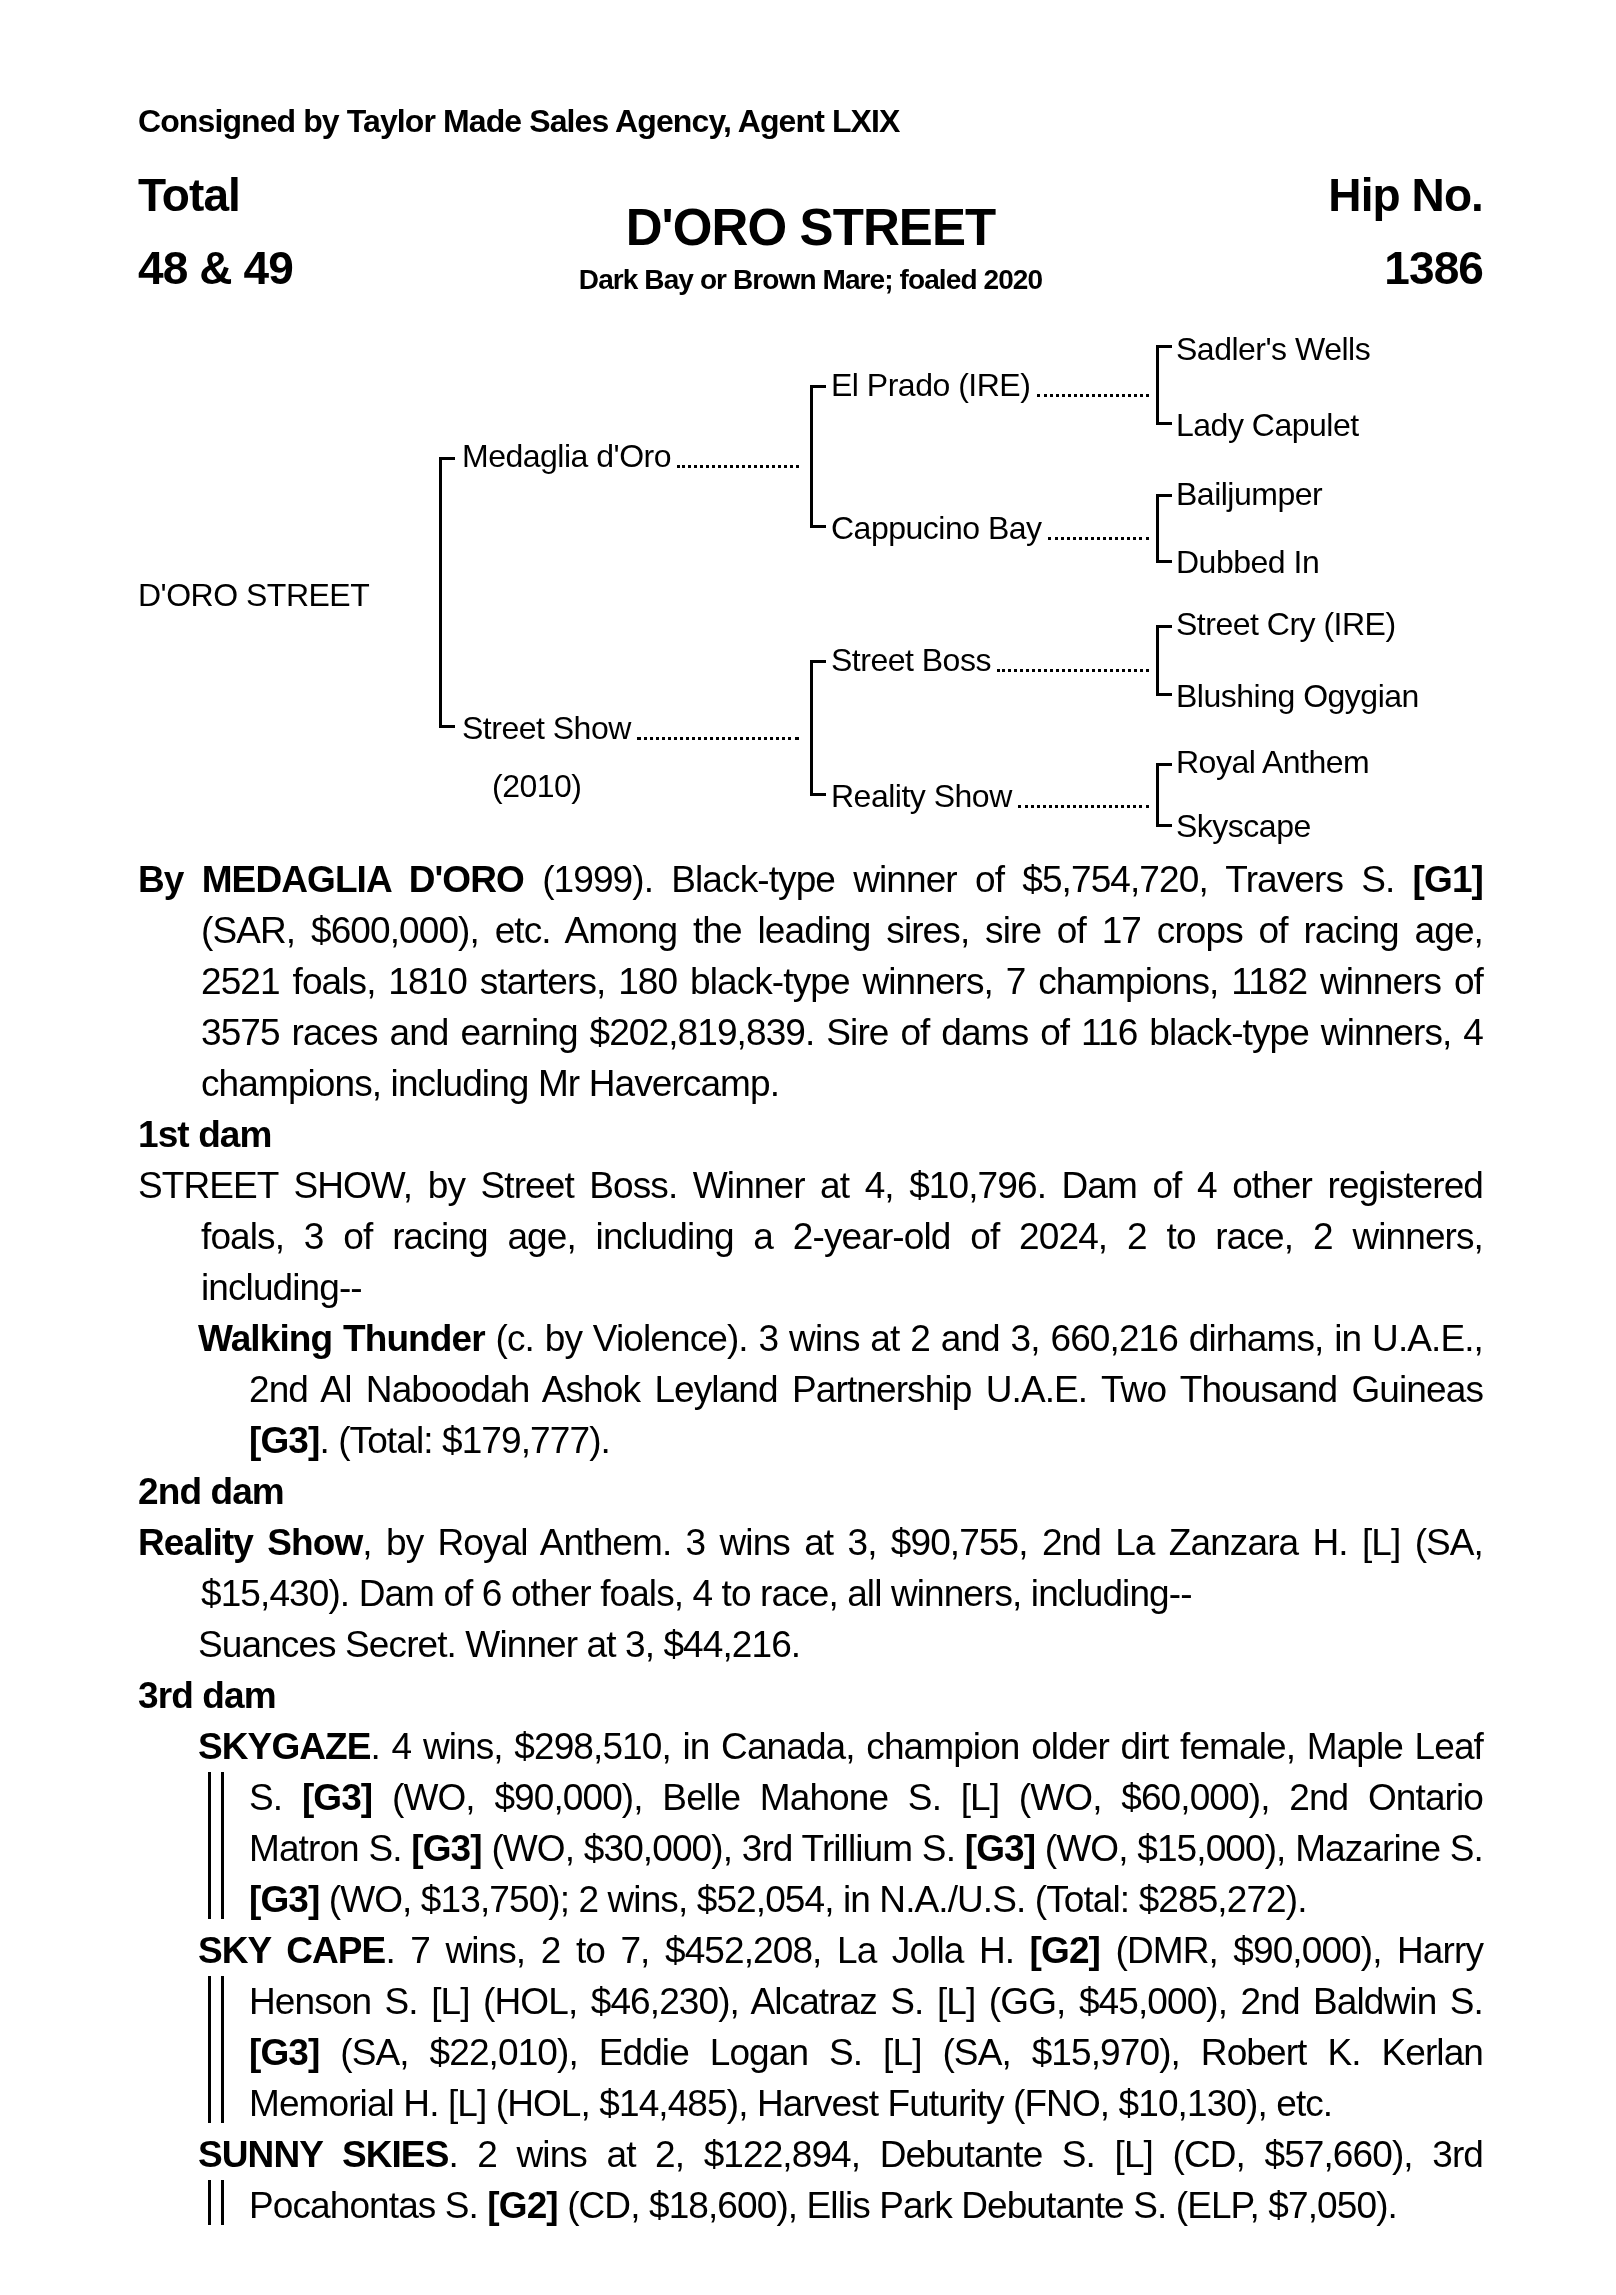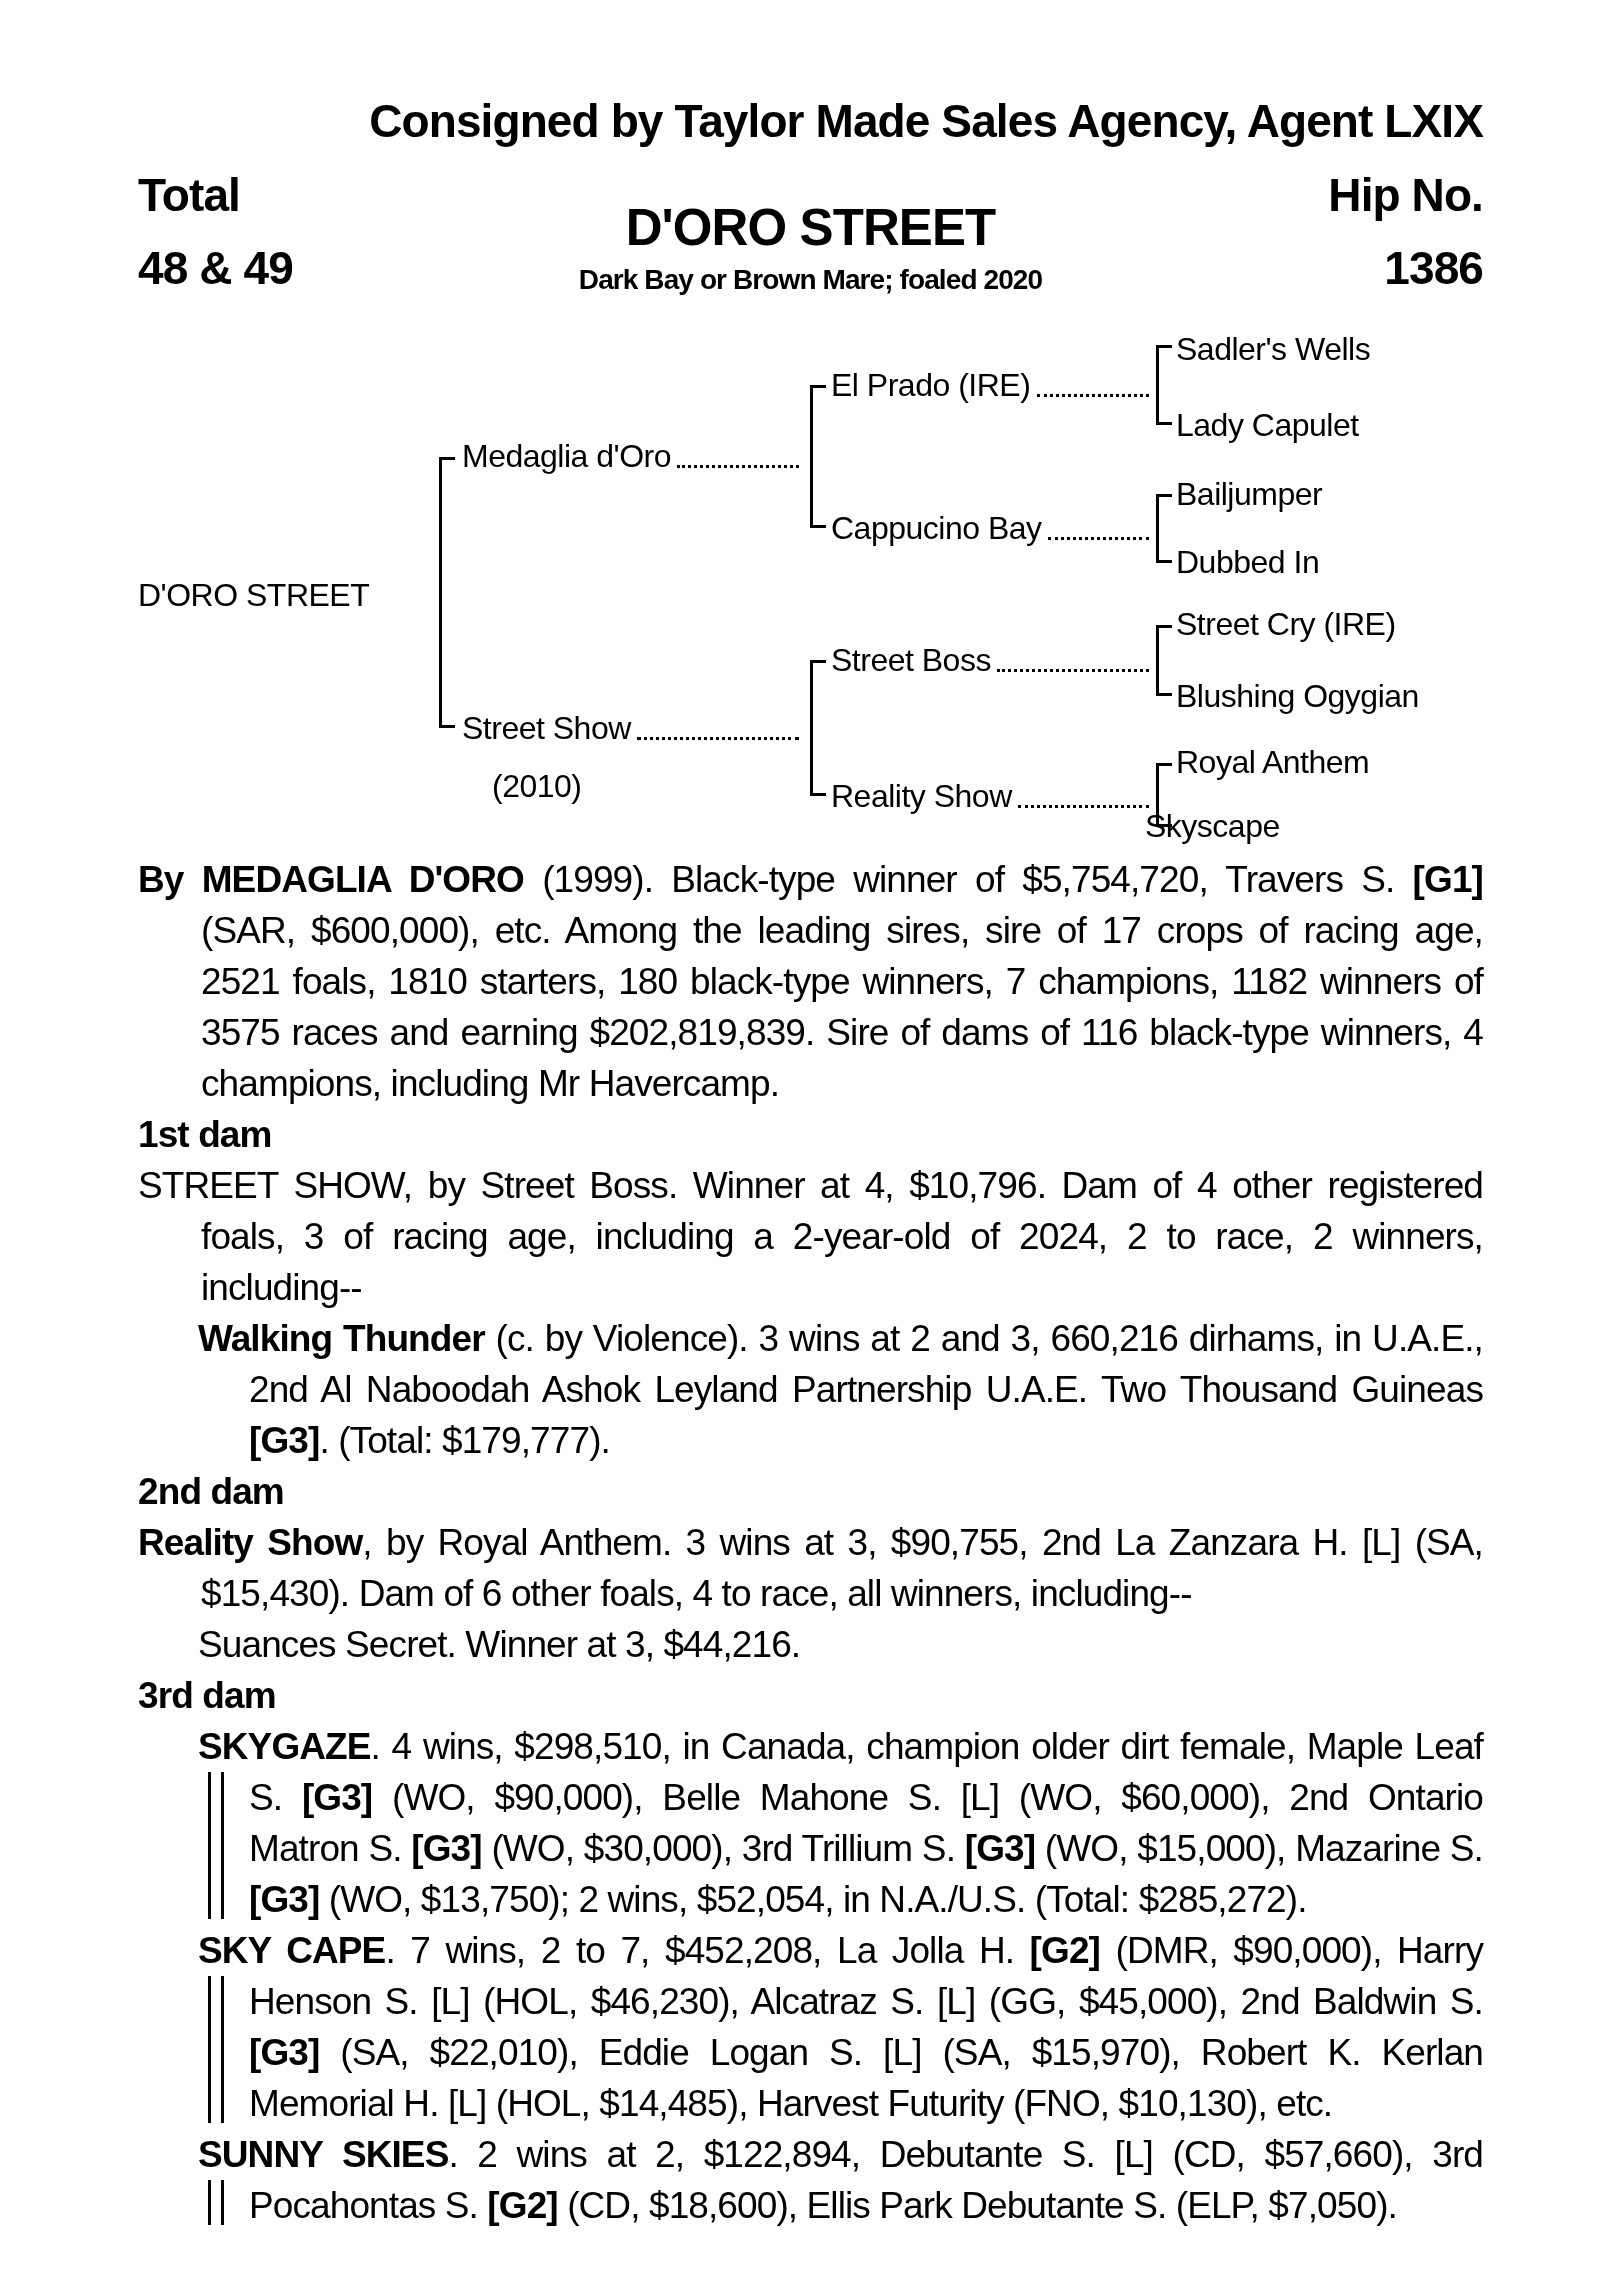--- a/index.html
+++ b/index.html
@@ -8,22 +8,22 @@
     background:#ffffff; color:#000000;
     font-family:"Liberation Sans", sans-serif;
     box-sizing:border-box;
     padding:96px 133px 0 138px;
     overflow:hidden;
     -webkit-font-smoothing:antialiased;
   }
 
   
   .consignor {
-    text-align:right; font-weight:bold;
-    font-size:46px; line-height:51px; letter-spacing:-0.9px;
+    text-align:left; font-weight:bold;
+    font-size:32px; line-height:51px; letter-spacing:-0.9px;
     white-space:nowrap;
   }
   #hdr { position:relative; height:152px; margin-top:23px; }
   .barn-label  { position:absolute; left:0; top:0;    font-size:46px; font-weight:bold; line-height:51px; letter-spacing:-0.9px; }
   .barn-nums   { position:absolute; left:0; top:73px; font-size:46px; font-weight:bold; line-height:51px; letter-spacing:-0.9px; }
   .hip-label   { position:absolute; right:0; top:0;    font-size:46px; font-weight:bold; line-height:51px; letter-spacing:-0.9px; }
   .hip-num     { position:absolute; right:0; top:73px; font-size:46px; font-weight:bold; line-height:51px; letter-spacing:-0.9px; }
   .hname { position:absolute; left:0; right:0; top:27.5px;  text-align:center; font-size:51px; font-weight:bold; letter-spacing:-0.9px; }
   .hdesc { position:absolute; left:0; right:0; top:94px; text-align:center; font-size:28px;  font-weight:bold; letter-spacing:-0.9px; }
 
@@ -120,21 +120,21 @@
     <span class="dots"></span>
   </div>
 
   <div class="tnode" style="left:1038px; top:0px;">Sadler's Wells</div>
   <div class="tnode" style="left:1038px; top:76px;">Lady Capulet</div>
   <div class="tnode" style="left:1038px; top:145px;text-align:right;">Bailjumper</div>
   <div class="tnode" style="left:1038px; top:213px;">Dubbed In</div>
   <div class="tnode" style="left:1038px; top:275px;">Street Cry (IRE)</div>
   <div class="tnode" style="left:1038px; top:347px;">Blushing Ogygian</div>
   <div class="tnode" style="left:1038px; top:413px;">Royal Anthem</div>
-  <div class="tnode" style="left:1007px; top:477px;">Skyscape</div>
+  <div class="tnode" style="left:1038px; top:477px;">Skyscape</div>
 </div>
 
 <div id="catalog-body">
     <div class="blk l0"><b>By MEDAGLIA D'ORO</b><span> (1999). Black-type winner of $5,754,720, Travers S. </span><b>[G1]</b><span> (SAR, $600,000), etc. Among the leading sires, sire of 17 crops of racing age, 2521 foals, 1810 starters, 180 black-type winners, 7 champions, 1182 winners of 3575 races and earning $202,819,839. Sire of dams of 116 black-type winners, 4 champions, including Mr Havercamp.</span></div>
     <div class="blk l0 head"><b>1st dam</b></div>
     <div class="blk l0"><span>STREET SHOW, by Street Boss. Winner at 4, $10,796. Dam of 4 other registered foals, 3 of racing age, including a 2-year-old of 2024, 2 to race, 2 winners, including--</span></div>
     <div class="blk l1"><b>Walking Thunder</b><span> (c. by Violence). 3 wins at 2 and 3, 660,216 dirhams, in U.A.E., 2nd Al Naboodah Ashok Leyland Partnership U.A.E. Two Thousand Guineas </span><b>[G3]</b><span>. (Total: $179,777).</span></div>
     <div class="blk l0 head"><b>2nd dam</b></div>
     <div class="blk l0"><b>Reality Show</b><span>, by Royal Anthem. 3 wins at 3, $90,755, 2nd La Zanzara H. [L] (SA, $15,430). Dam of 6 other foals, 4 to race, all winners, including--</span></div>
     <div class="blk l1"><span>Suances Secret. Winner at 3, $44,216.</span></div>

